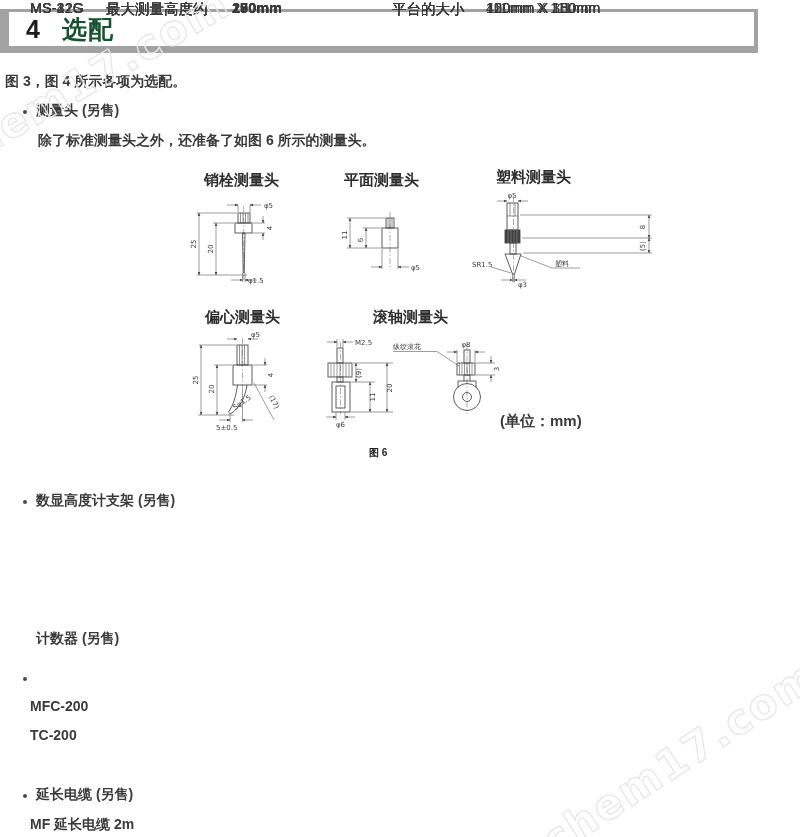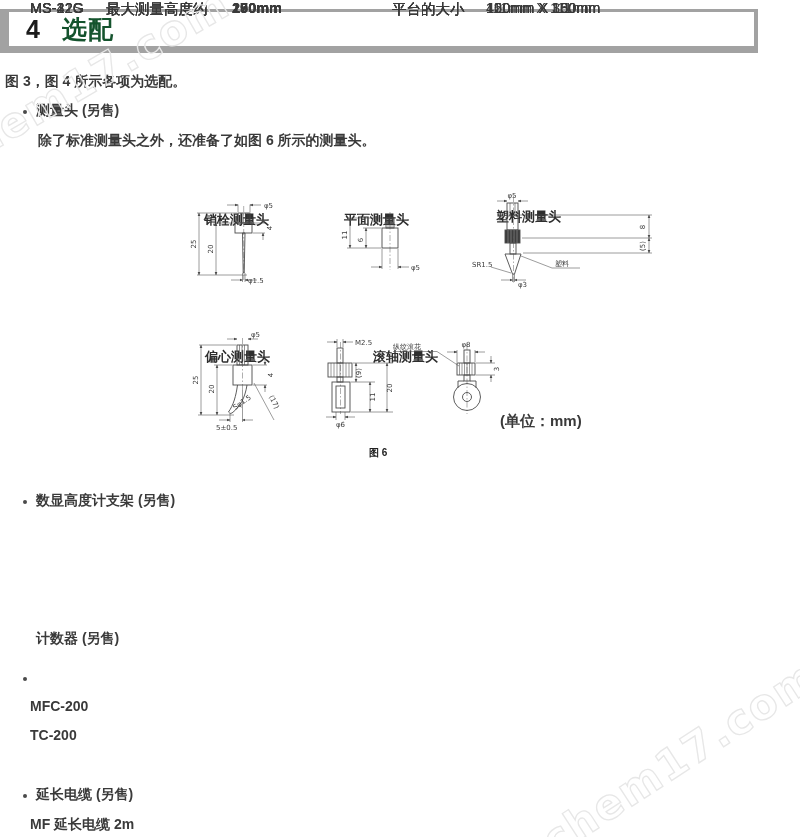--- a/index.html
+++ b/index.html
@@ -14,21 +14,21 @@
     position:absolute;left:0;top:9px;width:745px;height:34px;
     background:#fff;
     border-left:9px solid #a2a2a2;border-top:3px solid #a2a2a2;
     border-right:4px solid #a2a2a2;border-bottom:7px solid #a2a2a2;
     display:flex;align-items:center;
   }
   .hdr .num{font-size:25px;font-weight:bold;color:#1c1c1c;margin-left:17px;}
   .hdr .ttl{font-size:25px;font-weight:bold;color:#14532d;margin-left:22px;letter-spacing:1px;}
   .body-text{font-size:14px;color:#3a3a3a;white-space:nowrap;}
   .dot{position:absolute;width:4px;height:4px;border-radius:50%;background:#4a4a4a;}
-  .fig-label{font-size:13px;color:#2e2e2e;white-space:nowrap;margin-top:40px;}
+  .fig-label{font-size:15px;color:#2e2e2e;white-space:nowrap;}
   .caption{font-size:10px;font-weight:bold;color:#222;}
   .unit-note{font-size:15px;color:#3a3a3a;}
   .srow span{position:absolute;top:0;font-size:14.5px;white-space:nowrap;}
   .srow .model{left:30px;}
   .srow .hlabel{left:106px;}
   .srow .hval{left:232px;font-weight:bold;}
   .srow .plabel{left:392px;}
   .srow .pval{left:486px;}
   svg{position:absolute;overflow:visible;}
   svg text{font-family:"DejaVu Sans","Liberation Sans",sans-serif;font-size:7px;fill:#3a3a3a;}

